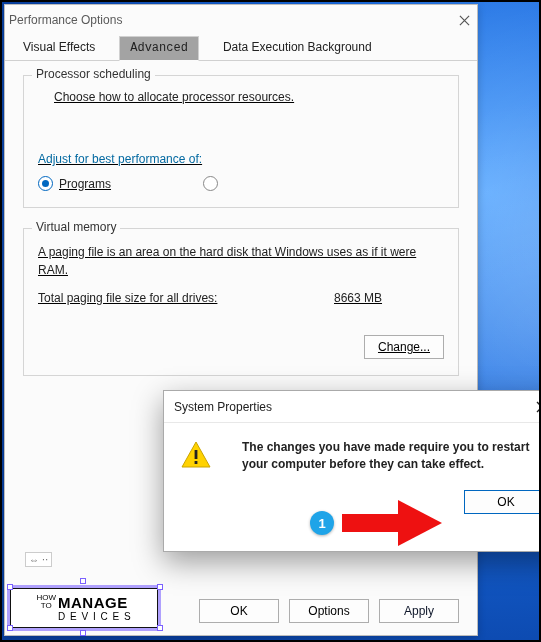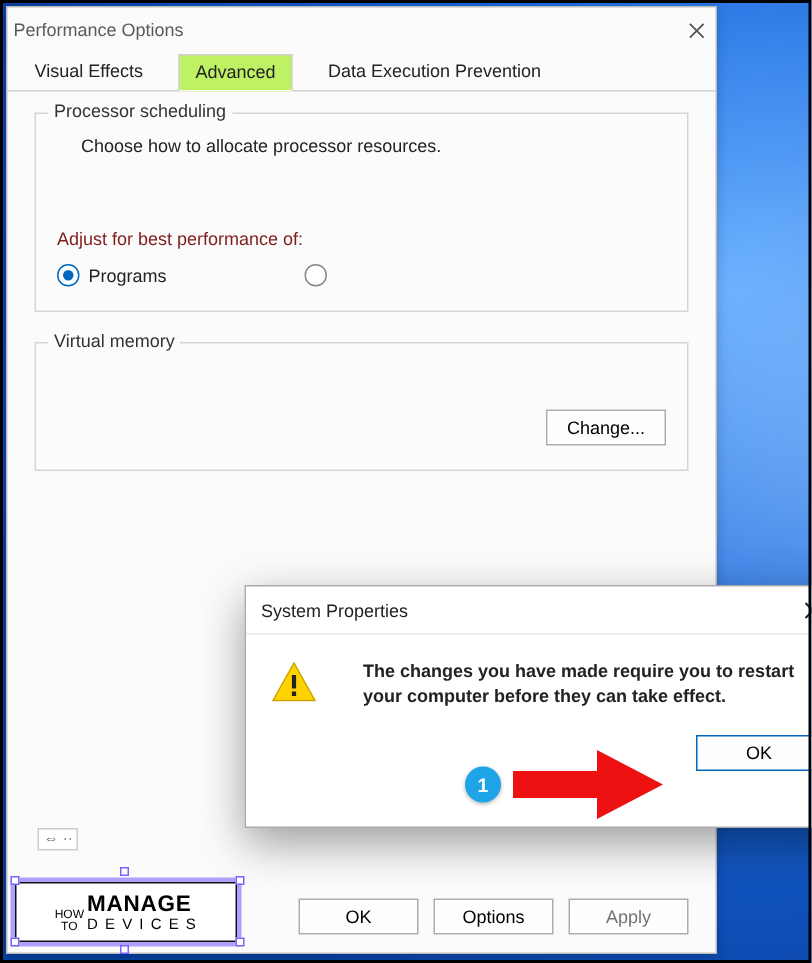--- a/index.html
+++ b/index.html
@@ -18,44 +18,44 @@
     position: absolute; left: 4px; top: 4px; width: 474px; height: 632px;
     background: #fbfbfb; border: 1px solid #bcbcbc; box-shadow: 0 2px 8px rgba(0,0,0,0.2);
   }
   .titlebar { display:flex; align-items:center; justify-content:space-between; height:30px; padding:0 4px; }
   .titlebar .title { color:#5a5a5a; font-size:12px; }
   .titlebar .close { width:18px; height:18px; display:flex; align-items:center; justify-content:center; color:#666; }
   .titlebar .close svg { width:11px; height:11px; }
 
   .tabs { display:flex; padding:0 8px; border-bottom:1px solid #d0d0d0; height:26px; gap:14px; }
   .tab { padding:4px 10px 5px; font-size:12px; color:#222; position:relative; top:1px; cursor:pointer; }
-  .tab.active { background:#bef264; border:1px solid #d0d0d0; border-bottom:1px solid #fbfbfb; }
-
-  .body-area { padding: 14px 18px 10px; }
+  .tab.active { background:#a3a3a3; border:1px solid #d0d0d0; border-bottom:1px solid #fbfbfb;font-family:Liberation Mono, monospace; }
+
+  .body-area { padding: 14px 18px 10px; text-decoration: underline; }
 
   .group { border:1px solid #d5d5d5; padding:14px 14px 16px; margin-bottom:20px; position:relative; }
   .group-title { position:absolute; top:-9px; left:8px; background:#fbfbfb; padding:0 4px; font-size:12px; color:#333; }
   .group-text { font-size:12px; color:#222; margin-bottom:16px;margin-left:16px; }
-  .group-sub { font-size:12px; color:#7f1d1d; margin-bottom:10px;margin-top:48px; }
+  .group-sub { font-size:12px; color:#0369a1; margin-bottom:10px;margin-top:48px; }
 
   .radio-row { display:flex; gap:92px; }
   .radio { display:flex; align-items:center; gap:6px; font-size:12px; color:#222; }
   .radio .dot { width:15px; height:15px; border:1px solid #888; border-radius:50%; display:flex; align-items:center; justify-content:center; background:#fff; }
   .radio.selected .dot { border-color:#0067c0; }
   .radio.selected .dot::after { content:""; width:7px; height:7px; border-radius:50%; background:#0067c0; }
 
   .vm-desc { font-size:12px; color:#222; line-height:1.5; margin-bottom:12px; }
   .vm-row { display:flex; font-size:12px; color:#222; }
   .vm-row .lbl { flex:1; }
   .vm-row .val { width:110px; }
   .change-row { display:flex; justify-content:flex-end; margin-top:30px; }
   .btn { min-width:80px; height:24px; border:1px solid #adadad; background:#fdfdfd; font-size:12px; display:flex; align-items:center; justify-content:center; cursor:pointer; }
 
   .footer-btns { position:absolute; left:0; right:0; bottom:12px; display:flex; justify-content:flex-end; gap:10px; padding:0 18px; }
-  .btn.disabled { color:#737373; }
+  .btn.disabled { color:#0f172a; }
 
   .msg-window {
     position:absolute; left:163px; top:390px; width:400px; height:162px;
     background:#fff; border:1px solid #aaa; box-shadow:0 10px 28px rgba(0,0,0,0.38);
   }
   .msg-titlebar { display:flex; align-items:center; justify-content:space-between; height:32px; padding:0 10px; border-bottom:1px solid #e8e8e8; }
   .msg-titlebar .title { font-size:12px; color:#222; }
   .msg-titlebar .close { width:20px; height:20px; display:flex; align-items:center; justify-content:center; }
   .msg-titlebar .close svg { width:12px; height:12px; }
   .msg-body { display:flex; padding:16px 16px 8px; gap:14px; }
@@ -69,21 +69,21 @@
     background:#1fa4e8; color:#fff; display:flex; align-items:center; justify-content:center;
     font-size:13px; font-weight:600; box-shadow:0 1px 3px rgba(0,0,0,0.3);
   }
   .arrow { position:absolute; left:338px; top:492px; width:110px; height:60px; }
 
   .watermark {
     position:absolute; left:10px; bottom:14px; width:148px; height:40px;
     background:#fff; border:1px solid #111; box-shadow:0 0 0 3px rgba(113,86,255,0.55);
     display:flex; align-items:center; justify-content:center;
   }
-  .watermark .wm-inner { display:flex; align-items:flex-end; gap:2px; }
+  .watermark .wm-inner { display:flex; align-items:flex-start; gap:2px; }
   .watermark .how { font-size:8px; line-height:8px; text-align:center; }
   .watermark .manage { font-weight:900; font-size:15px; letter-spacing:0.5px; }
   .watermark .devices { font-size:10px; letter-spacing:1px; }
 
   .small-handle { position:absolute; left:20px; bottom:68px; font-size:10px; color:#666; border:1px solid #ccc; padding:1px 3px; background:#fff; }
   .anchor-dot { position:absolute; width:6px; height:6px; background:#fff; border:1px solid #7b61ff; }
 </style>
 </head>
 <body>
 
@@ -98,41 +98,46 @@
     <div class="close">
       <svg viewBox="0 0 12 12">
           <path d="M1 1 L11 11 M11 1 L1 11" stroke="#555" stroke-width="1.3" fill="none"></path>
         </svg>
     </div>
   </div>
 
   <div class="tabs">
     <div class="tab">Visual Effects</div>
     <div class="tab active">Advanced</div>
-    <div class="tab">Data Execution Prevention</div>
+    <div class="tab">Data Execution Background</div>
   </div>
 
   <div class="body-area">
     <div class="group">
       <div class="group-title">Processor scheduling</div>
       <div class="group-text">Choose how to allocate processor resources.</div>
       <div class="group-sub">Adjust for best performance of:</div>
       <div class="radio-row">
         <label class="radio selected">
           <span class="dot"></span>
           <span>Programs</span>
         </label>
         <label class="radio">
           <span class="dot"></span>
         </label>
       </div>
     </div>
 
     <div class="group">
       <div class="group-title">Virtual memory</div>
+      <div class="vm-desc">A paging file is an area on the hard disk that Windows uses as if it were RAM.</div>
+      <div class="vm-row">
+        <div class="lbl">Total paging file size for all drives:</div>
+        <div class="val">8663 MB</div>
+      </div>
       <div class="change-row">
         <div class="btn">Change...</div>
       </div>
     </div>
   </div>
 
   <div class="footer-btns">
     <div class="btn">OK</div>
     <div class="btn">Options</div>
     <div class="btn disabled">Apply</div>

